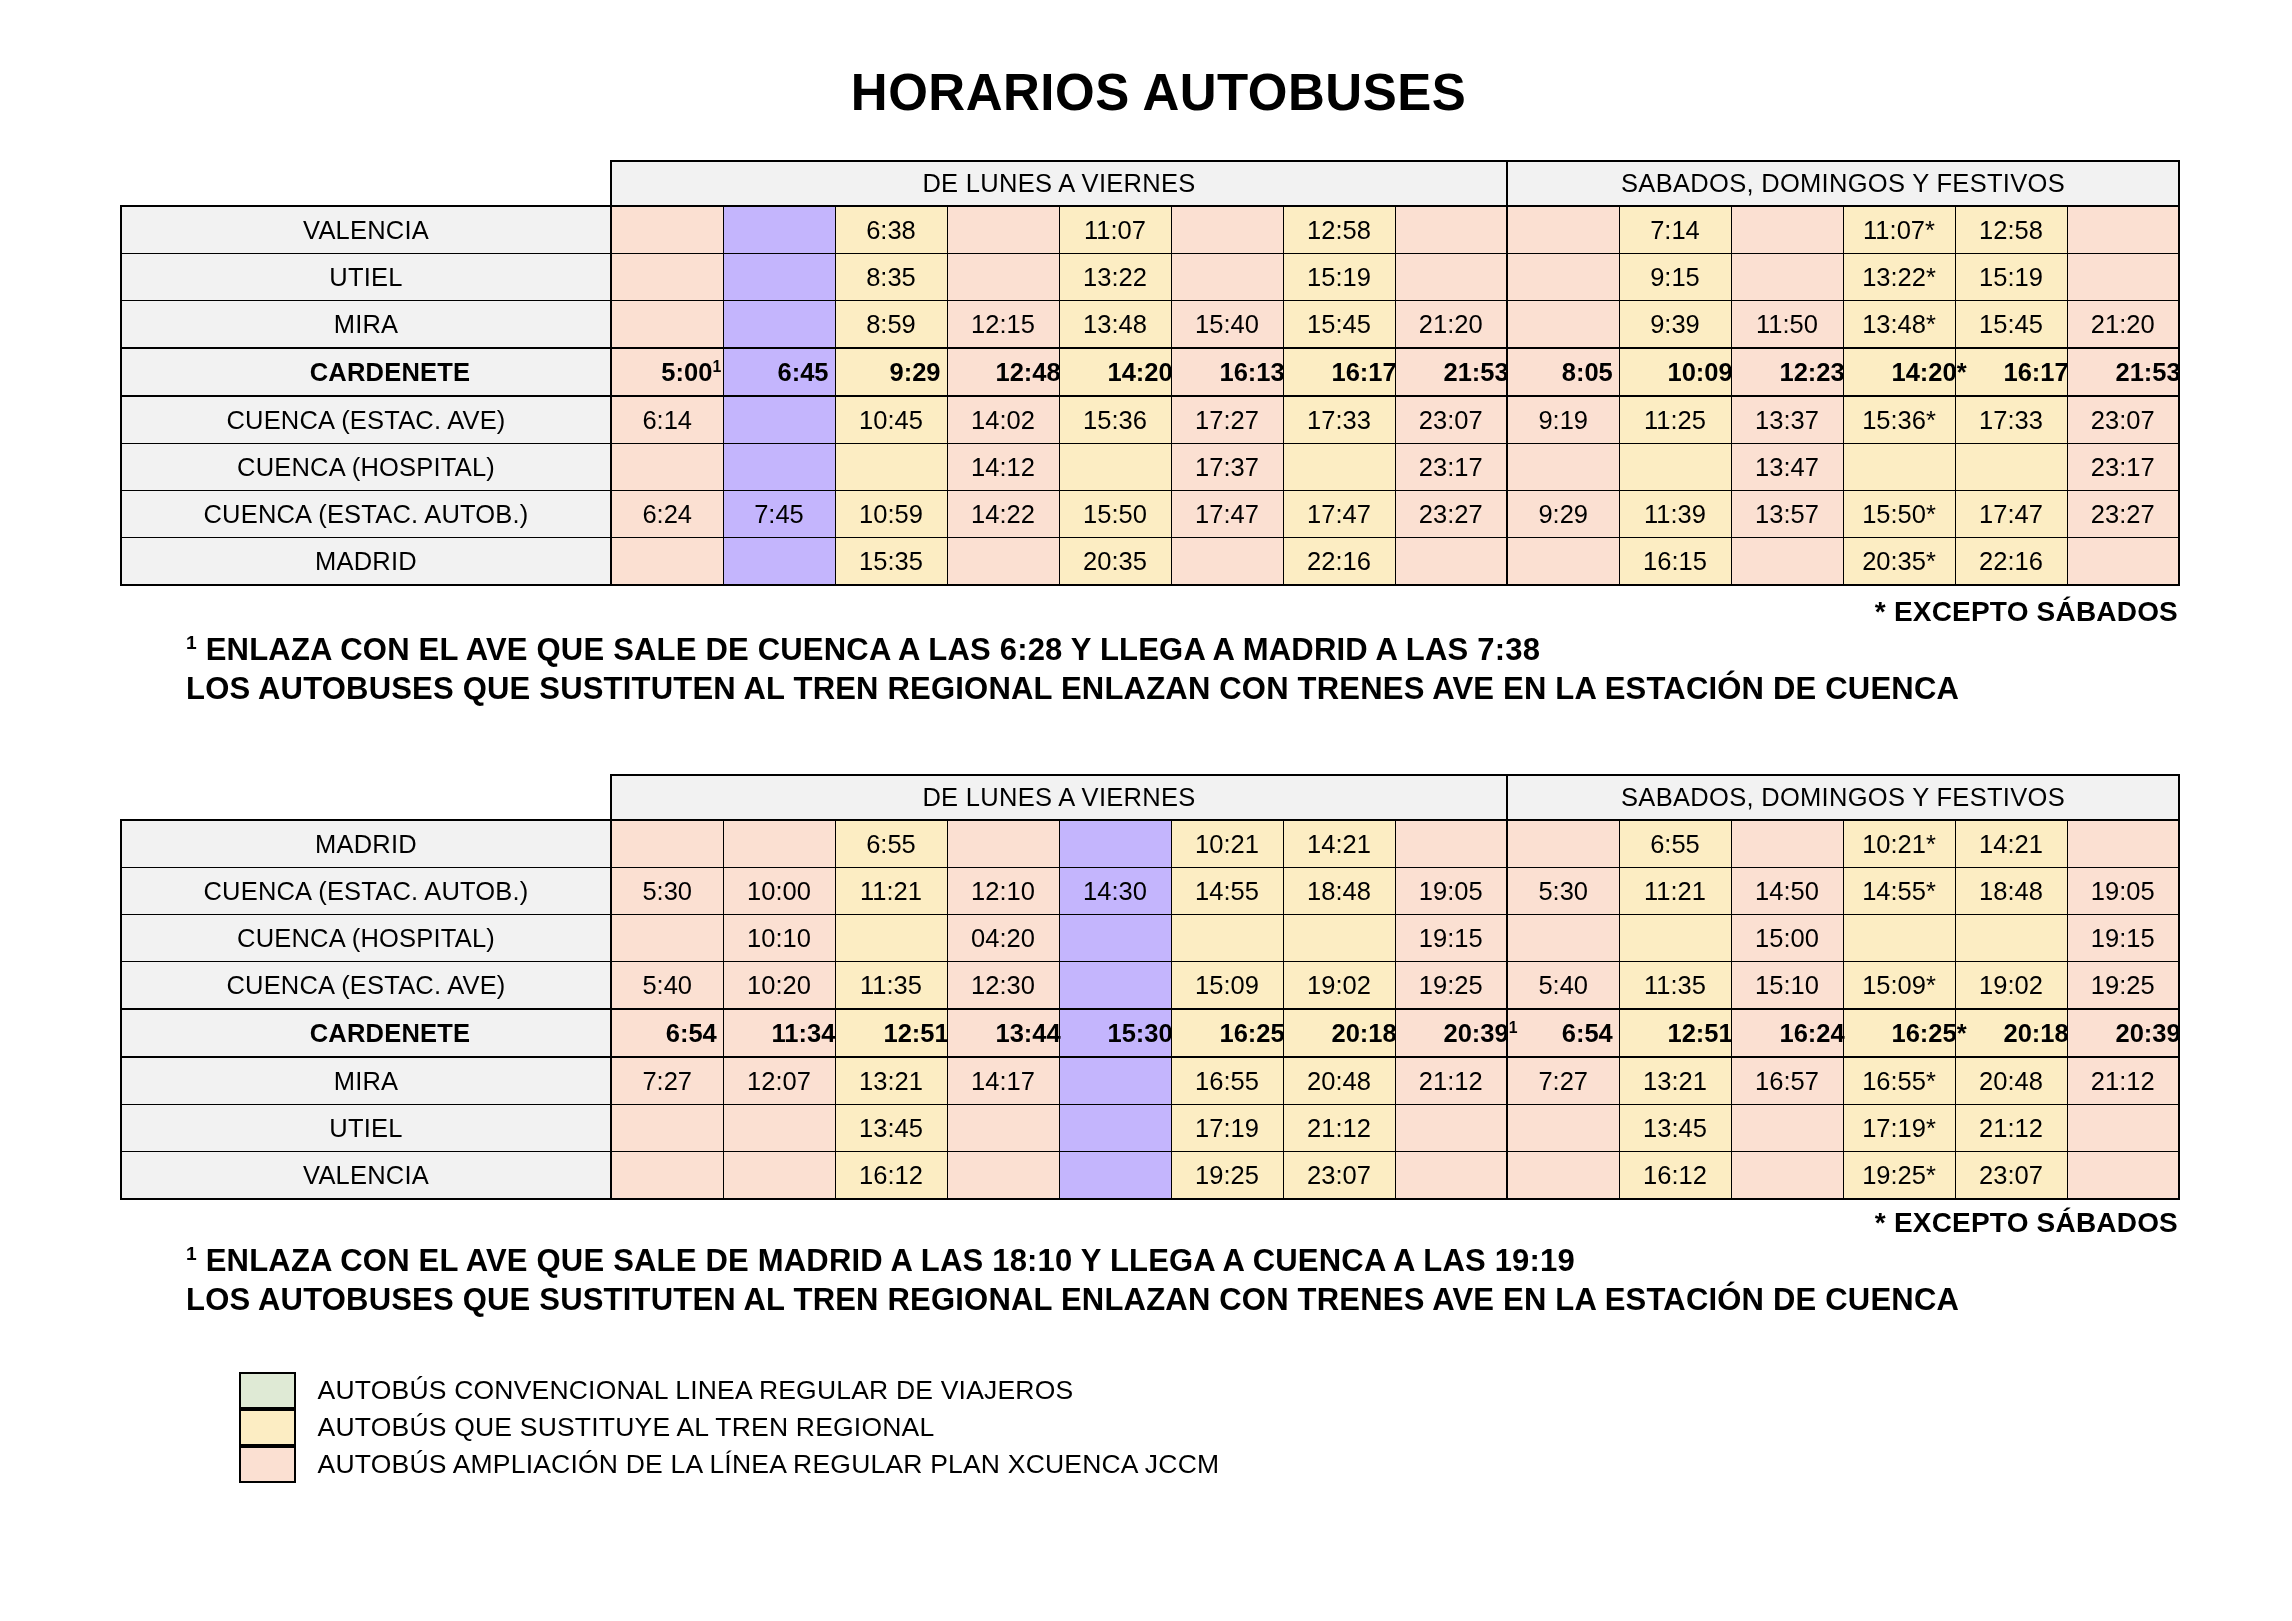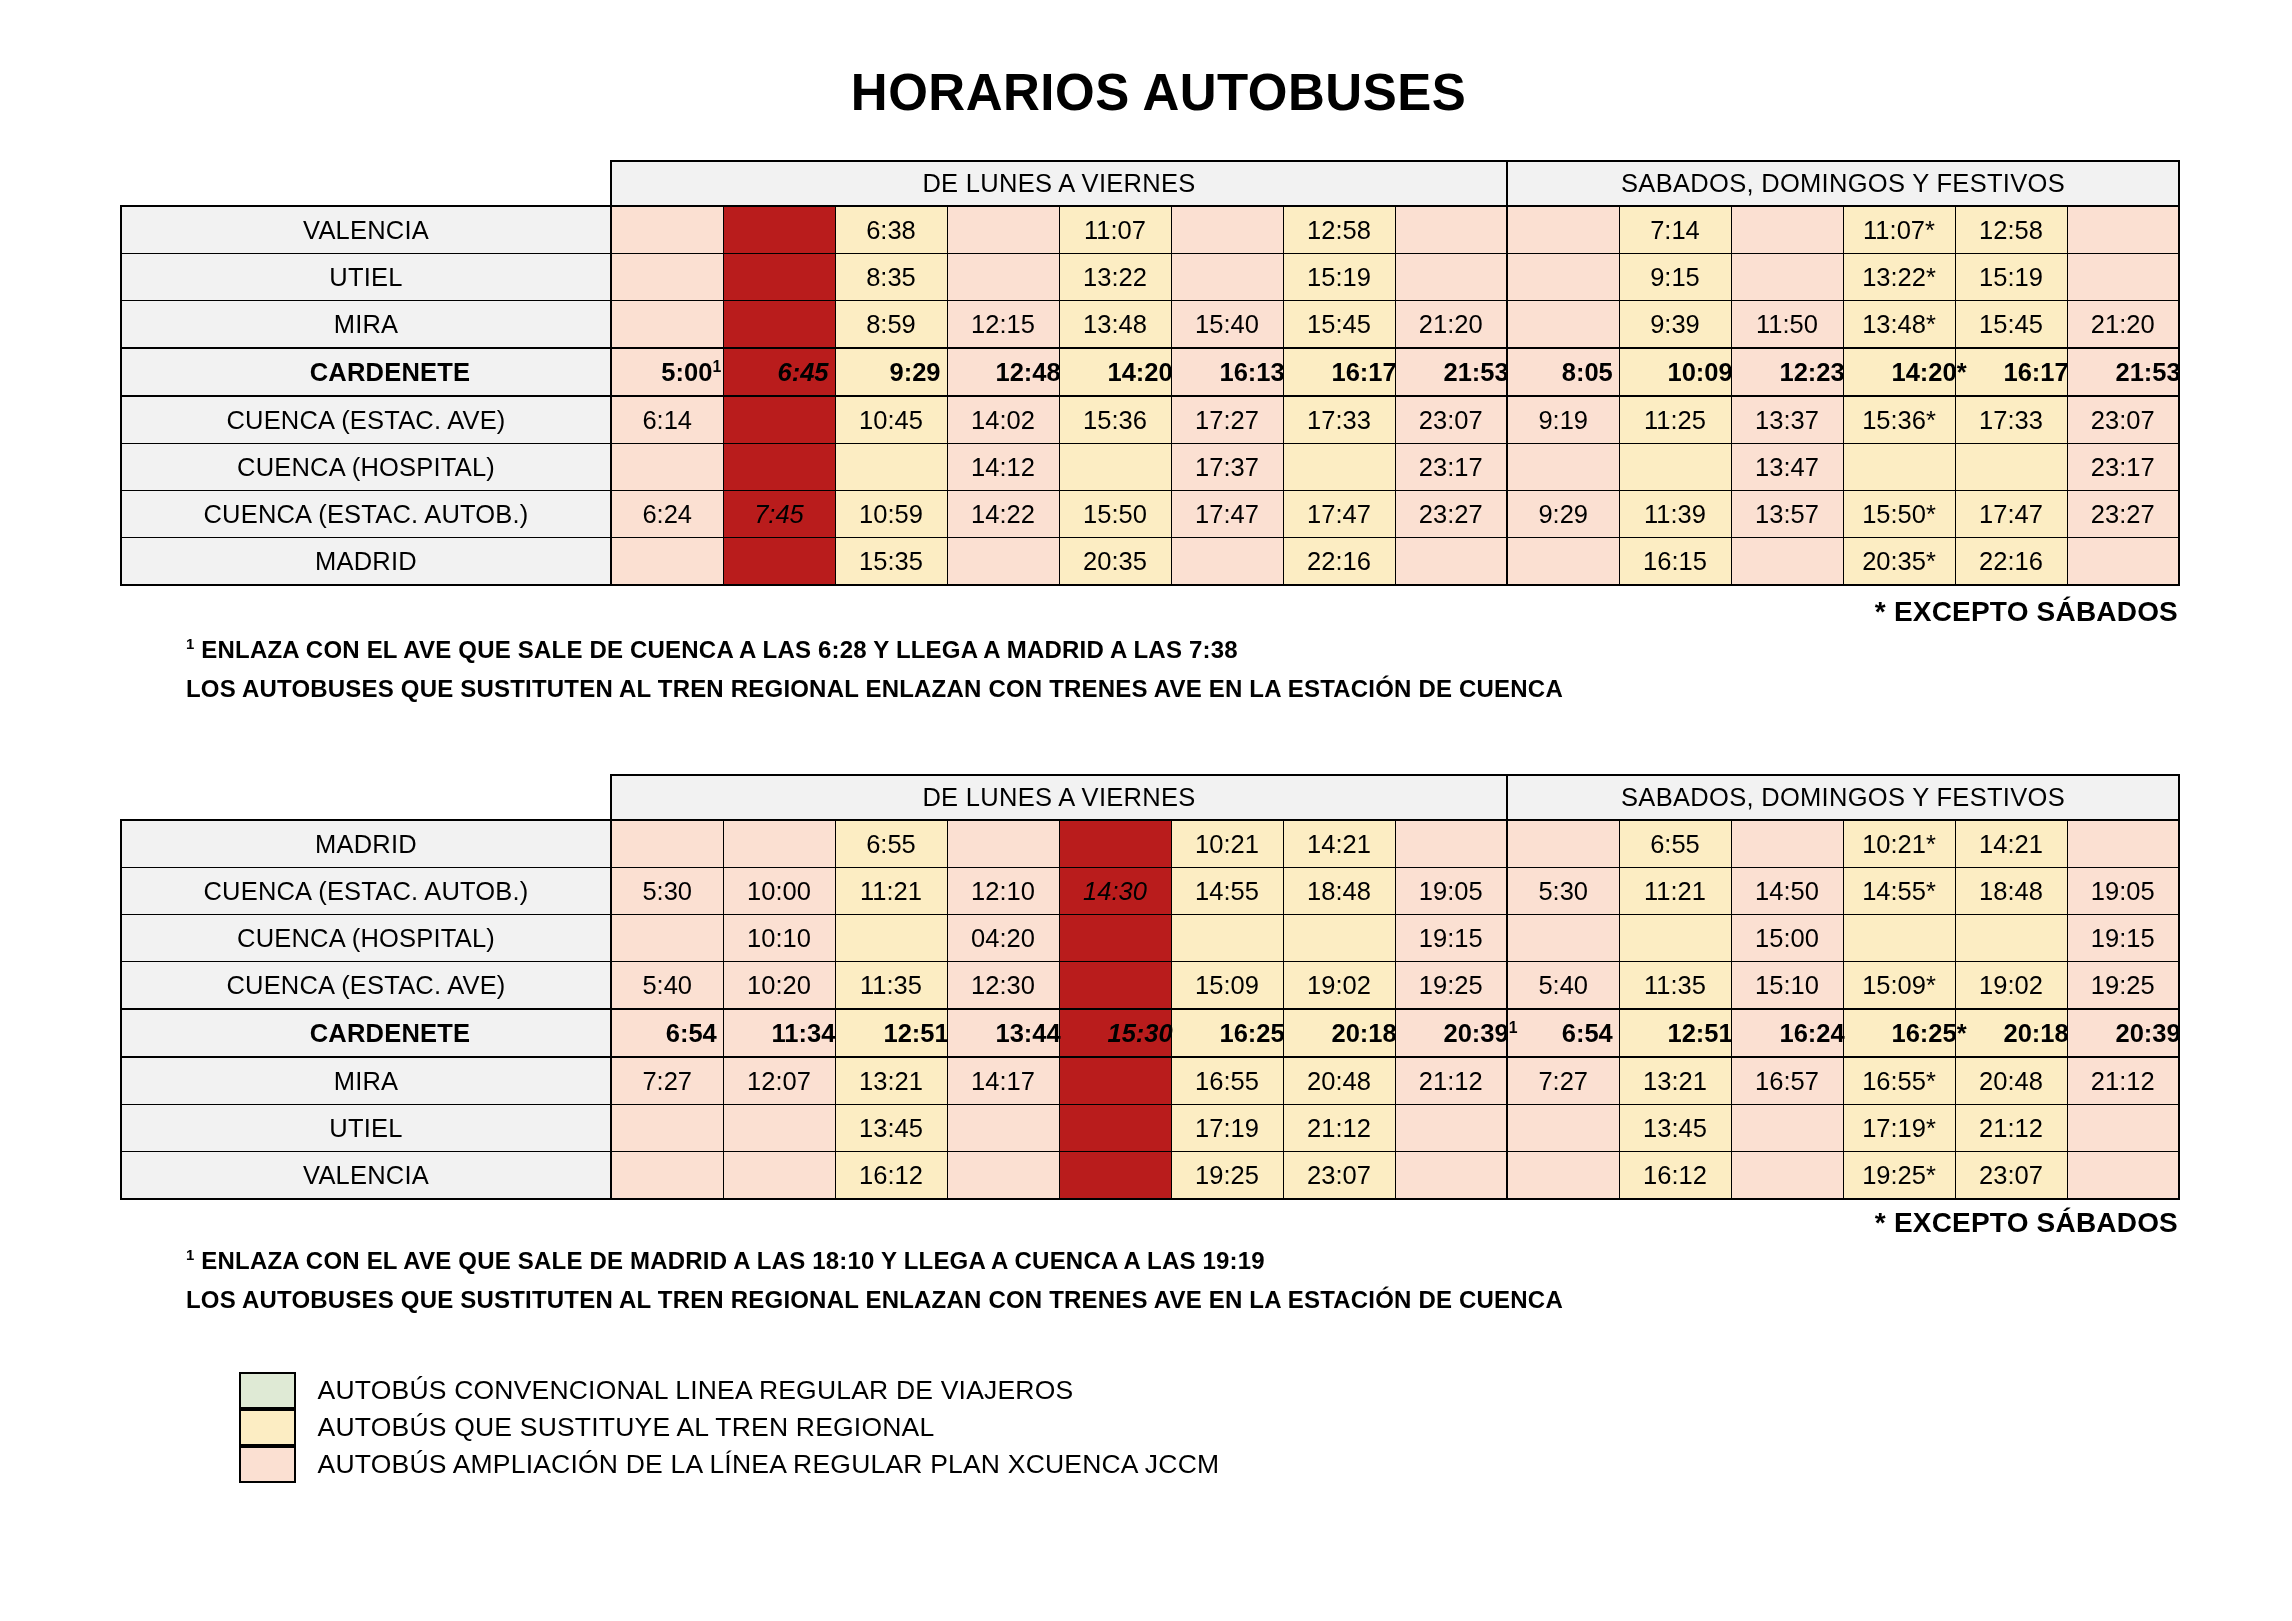--- a/index.html
+++ b/index.html
@@ -88,21 +88,21 @@
     text-align: left;
     padding-left: 13.7px;
     background: #f2f2f2;
     font-size: 27.4px;
     letter-spacing: 0.2px;
   }
   tr.highlight td.stop { font-weight: bold; }
 
   
   td.c-pink  { background: #fbe0d2; }
-  td.c-green { background: #b91c1c; font-style: italic; }
+  td.c-green { background: #c4b5fd; }
   td.c-yell  { background: #fcedc3; }
 
   tr.highlight td { font-weight: bold; padding-left: 48px; }
 
   tr.row-first td { border-top: 2.9px solid #000 !important; }
   tr.row-last  td { border-bottom: 2.9px solid #000 !important; }
   tr.highlight td { border-top: 2.9px solid #000 !important; border-bottom: 2.9px solid #000 !important; }
   tr.sched-row td:first-child { border-left: 2.9px solid #000 !important; }
   tr.sched-row td:last-child  { border-right: 2.9px solid #000 !important; }
   td.sep-left  { border-left: 2.9px solid #000 !important; }
@@ -123,21 +123,21 @@
     font-size: 28px;
     font-weight: bold;
     letter-spacing: 0.2px;
   }
   #except-1 { top: 596px; }
   #except-2 { top: 1207px; }
 
   .footnotes {
     position: absolute;
     left: 186px;
-    font-size: 24px;
+    font-size: 31px;
     font-weight: bold;
     letter-spacing: 0.2px;
     line-height: 39px;
   }
   #foot-1 { top: 630px; }
   #foot-2 { top: 1241px; }
 
   .footnotes .fn-line { white-space: nowrap; }
   .footnotes .fn-sup {
     font-size: 0.62em;

